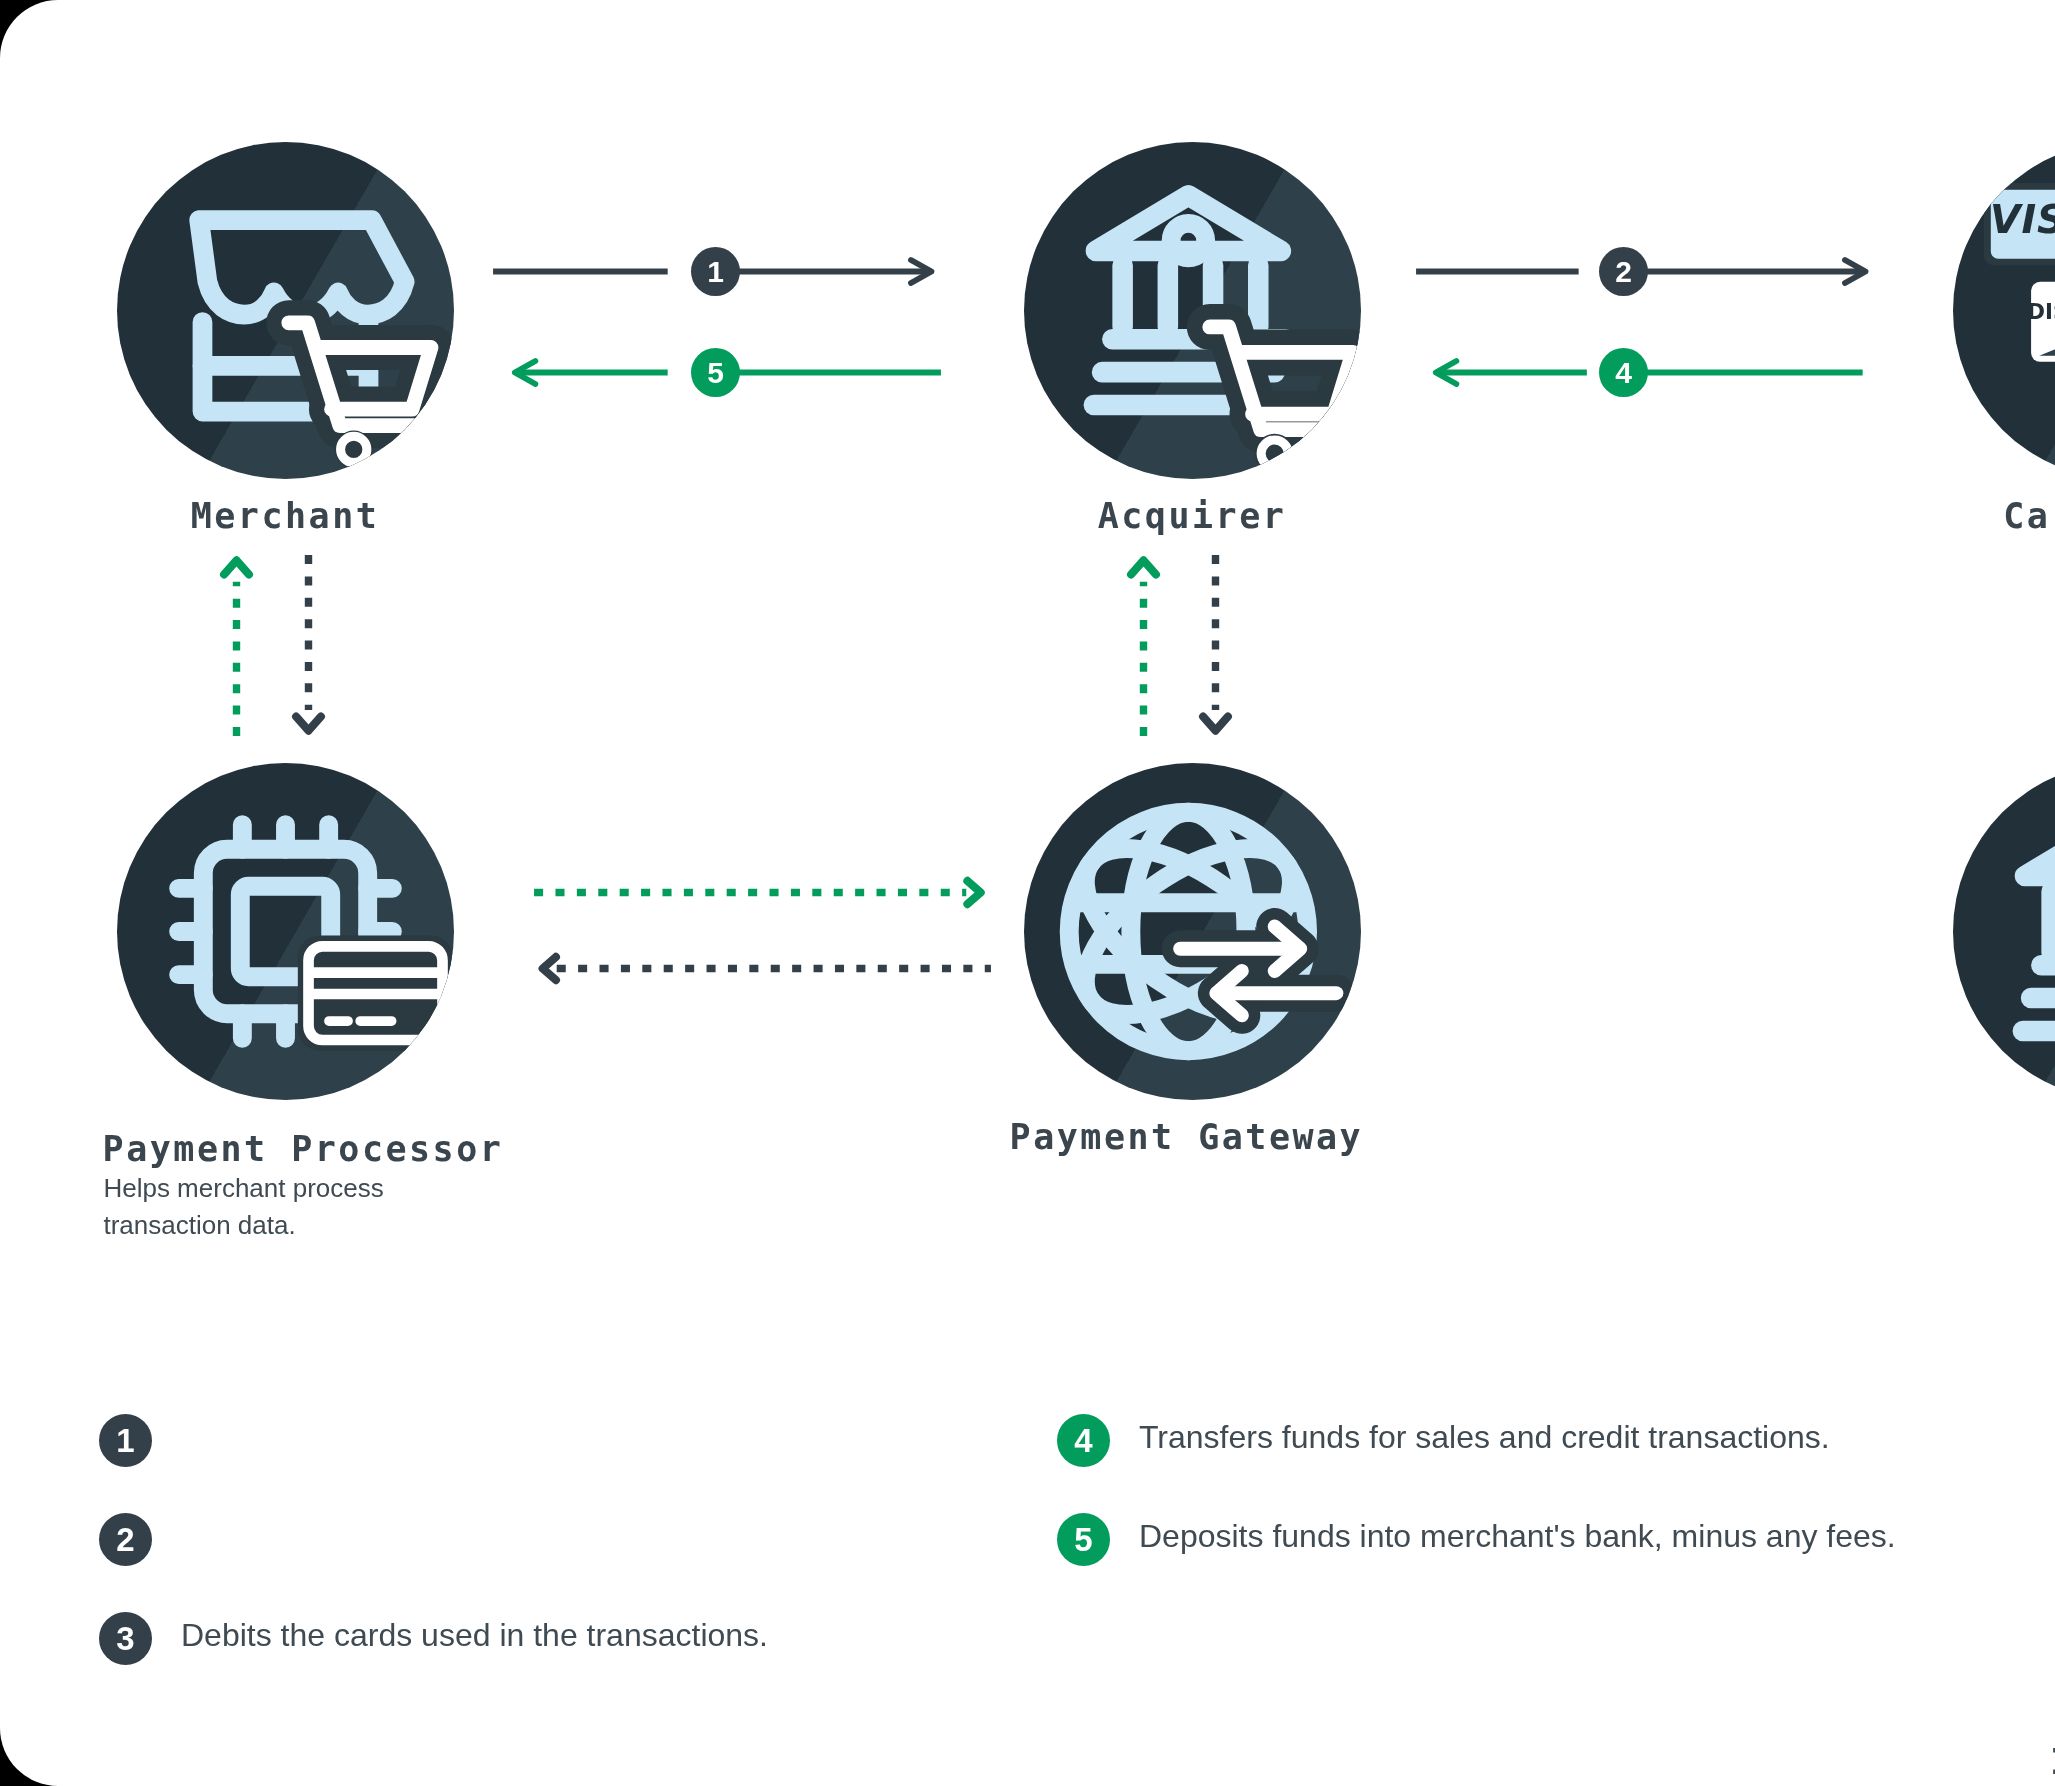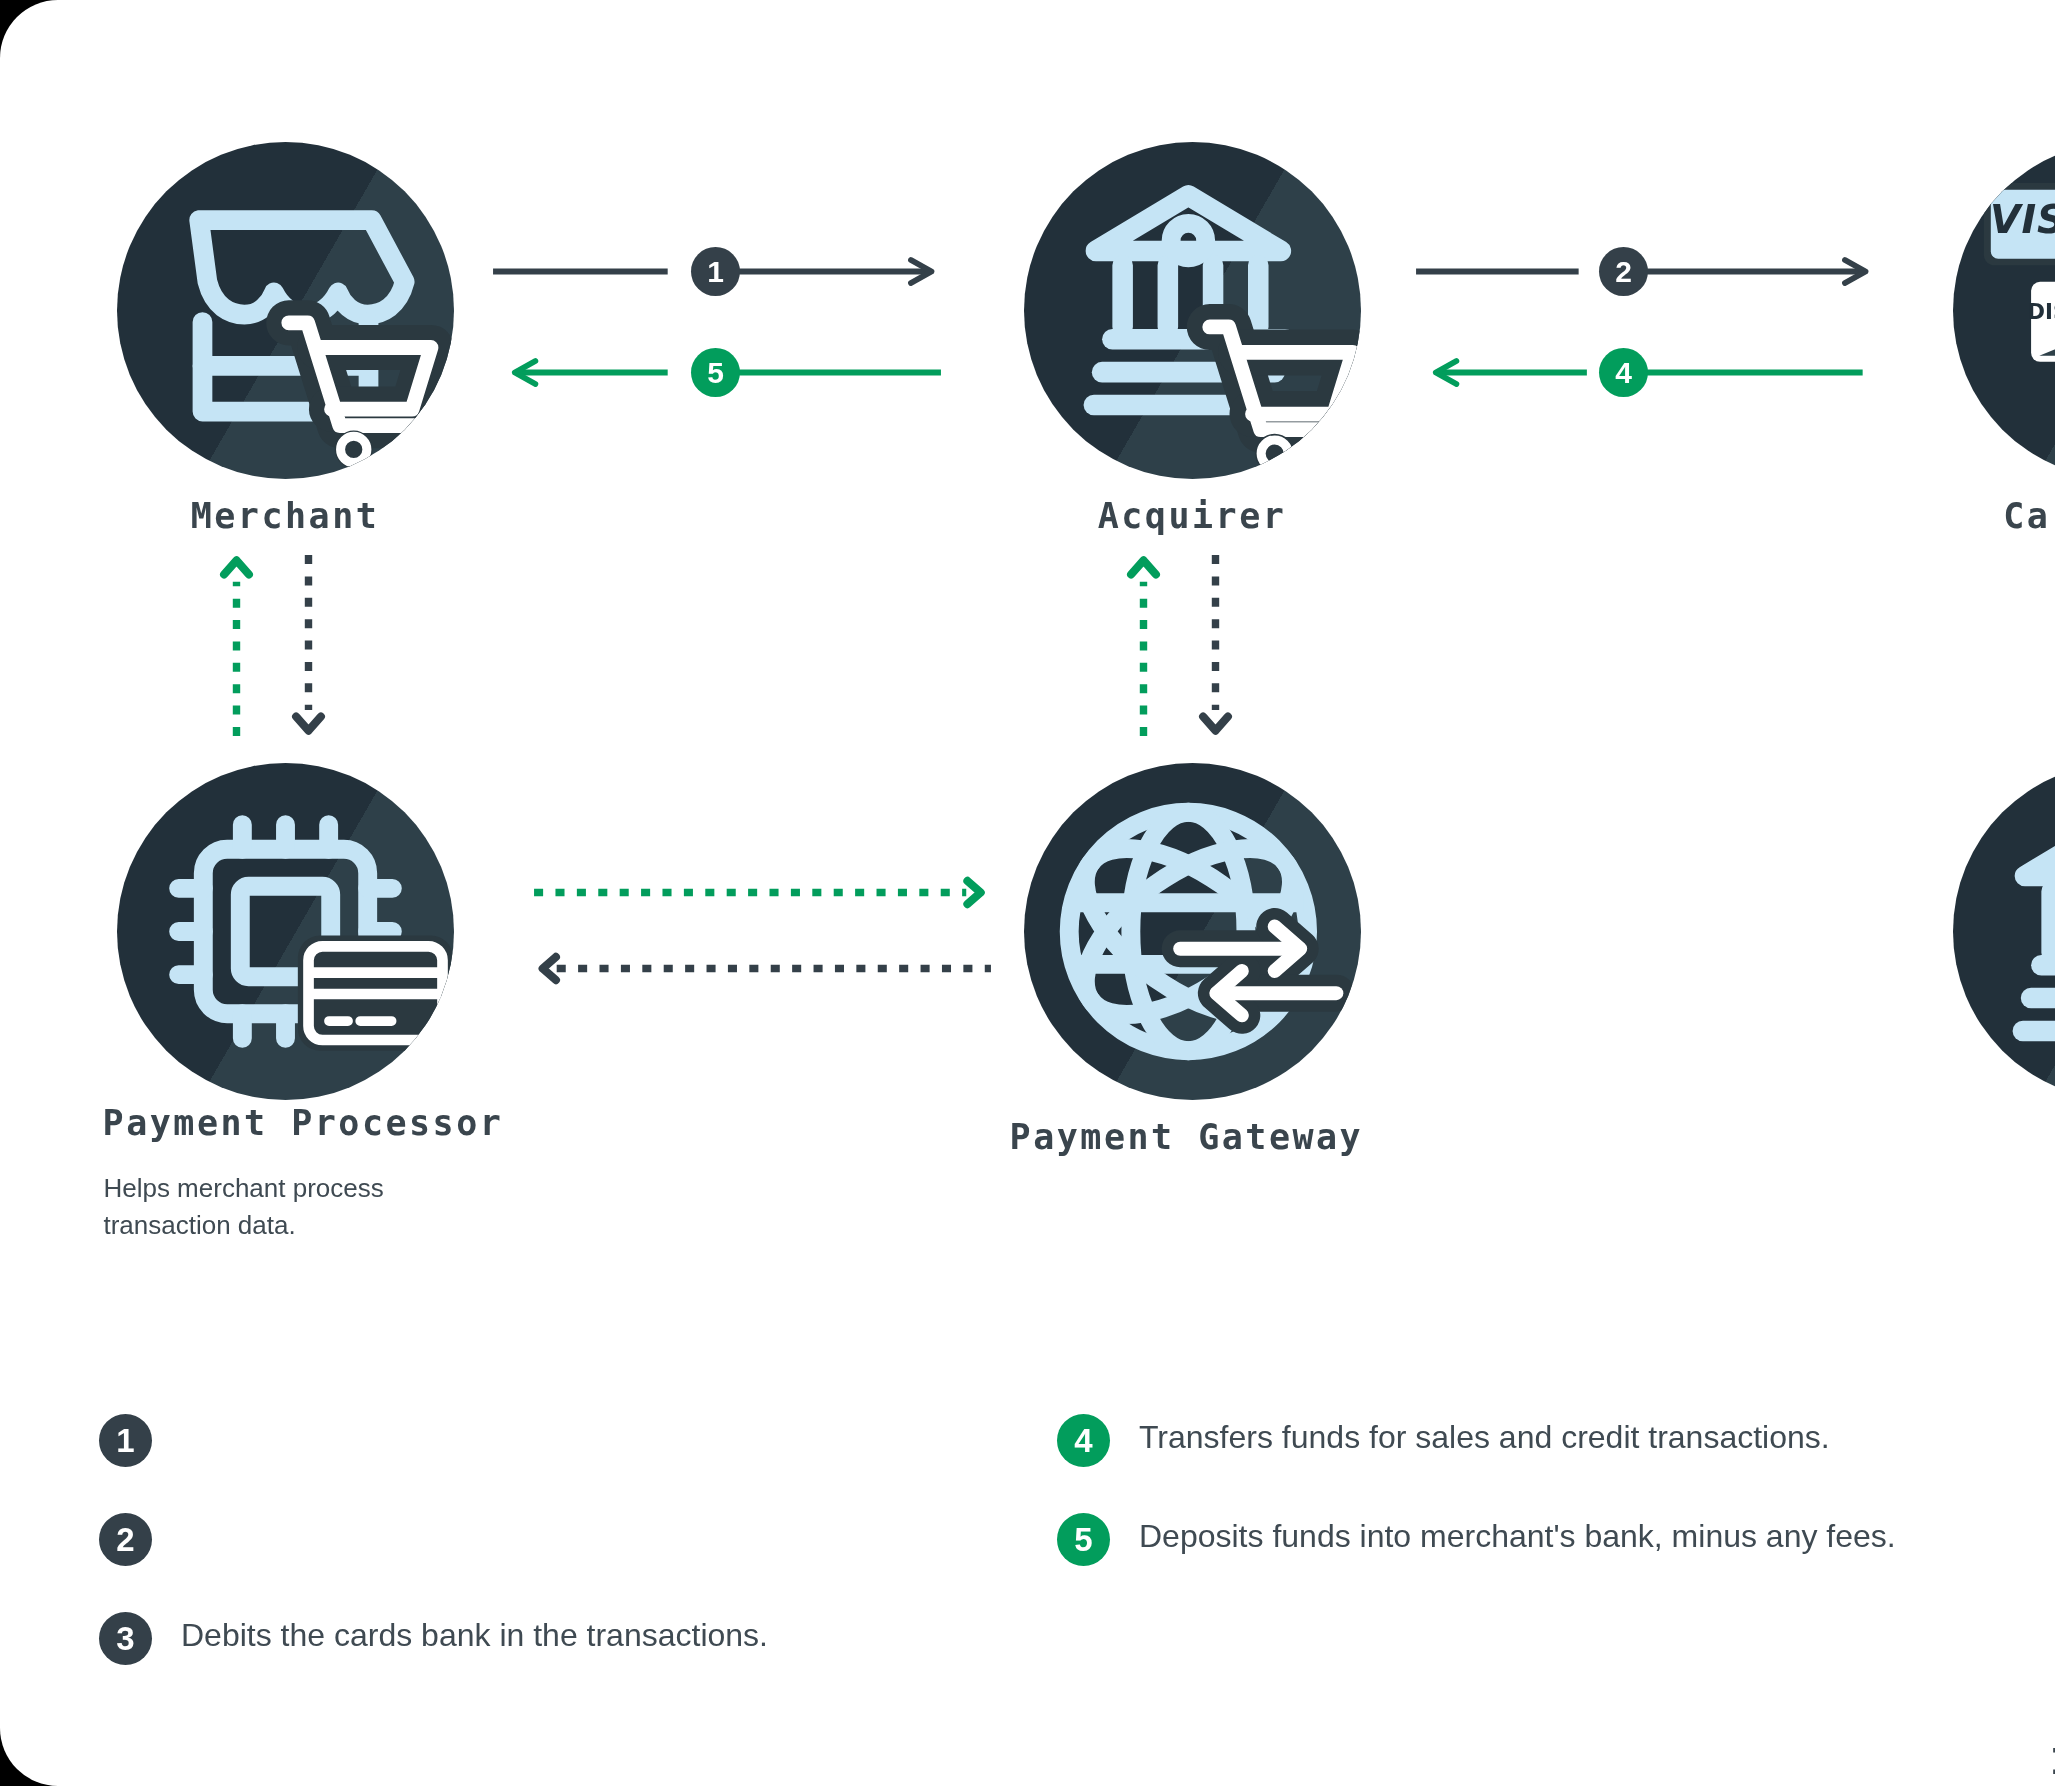--- a/index.html
+++ b/index.html
@@ -147,21 +147,21 @@
           <path d="M610 305 h60 M610 410 h60 M610 515 h60"></path>
         </g>
 
         <rect x="440" y="420" width="378" height="280" rx="54" fill="#2b3940"></rect>
         <rect x="466" y="446" width="326" height="228" rx="34" fill="none" stroke="#ffffff" stroke-width="26"></rect>
         <path d="M470 510 h318" stroke="#ffffff" stroke-width="26"></path>
         <path d="M470 562 h318" stroke="#ffffff" stroke-width="26"></path>
         <path d="M516 628 h46 M592 628 h76" stroke="#ffffff" stroke-width="24" stroke-linecap="round"></path>
       </svg>
     </div>
-    <div class="node-label left" style="left:-14.4px;top:340px;">Payment Processor</div>
+    <div class="node-label left" style="left:-14.4px;top:366px;">Payment Processor</div>
     <div class="node-desc" style="left:-13.6px;top:407px;width:493px;">Helps merchant process
 transaction data.</div>
   </div>
 
   <div class="node" style="left:1024px;top:763px;">
     <div class="circle">
       <svg viewBox="0 0 820 820">
         <g fill="none" stroke="#c5e4f5" stroke-width="46">
           <circle cx="400" cy="410" r="290"></circle>
           <ellipse cx="400" cy="410" rx="140" ry="290"></ellipse>
@@ -287,21 +287,21 @@
 
     <div class="legend-col" style="left:0;width:987px;">
       <div class="legend-row">
         <div class="legend-badge dark">1</div>
       </div>
       <div class="legend-row">
         <div class="legend-badge dark">2</div>
       </div>
       <div class="legend-row">
         <div class="legend-badge dark">3</div>
-        <div class="legend-text">Debits the cards bank in the transactions.</div>
+        <div class="legend-text">Debits the cards used in the transactions.</div>
       </div>
     </div>
 
     <div class="legend-col" style="left:958px;width:1151px;">
       <div class="legend-row">
         <div class="legend-badge green">4</div>
         <div class="legend-text">Transfers funds for sales and credit transactions.</div>
       </div>
       <div class="legend-row">
         <div class="legend-badge green">5</div>

